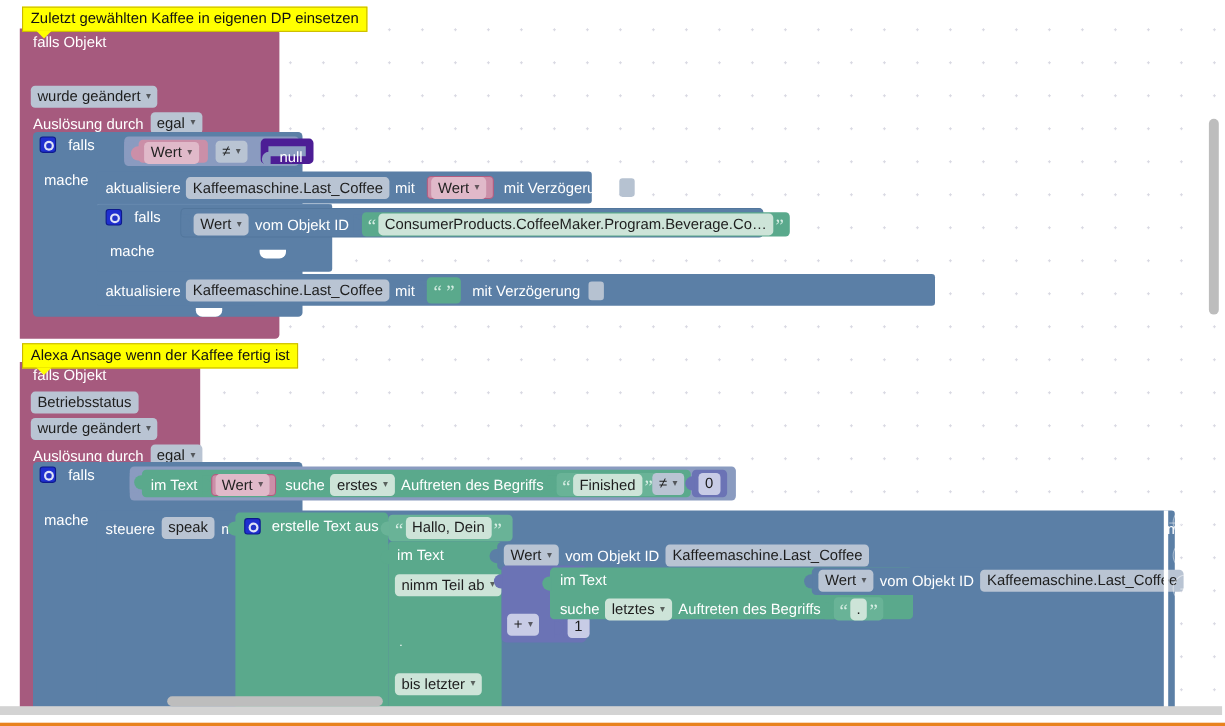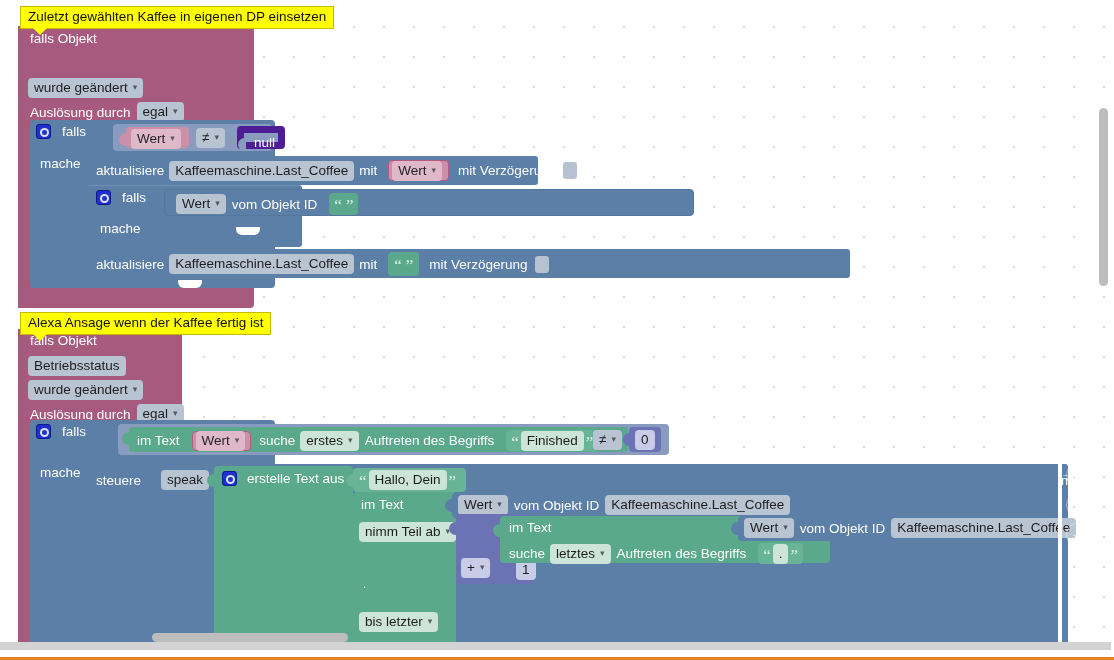--- a/index.html
+++ b/index.html
@@ -229,20 +229,21 @@
     <div class="notch" style="position:absolute;left:0;top:5px;background:#5b7fa6;"></div>
     <div class="row" style="position:absolute;left:11px;top:3px;">
       <span class="pill dark">
         <span>Wert</span>
         <span class="caret">▾</span>
       </span>
       <span class="lbl" style="margin-left:6px;">vom Objekt ID</span>
       <span class="notch" style="background:#5b7fa6;margin-left:4px;"></span>
       <span class="blk c-text" style="position:relative;display:inline-flex;align-items:center;height:22px;border-radius:4px;padding:0 3px;">
         <span class="q">“</span>
+        <span class="pill grn">ConsumerProducts.CoffeeMaker.Program.Beverage.Co…</span>
         <span class="q">”</span>
       </span>
     </div>
   </div>
 
   <div class="blk c-act" style="left:88px; top:249px; width:762px; height:29px; border-radius:3px;">
     <div class="row" style="position:absolute;left:8px;top:3px;">
       <span class="lbl">aktualisiere</span>
       <span class="pill dark" style="margin-left:5px;">Kaffeemaschine.Last_Coffee</span>
       <span class="lbl" style="margin-left:5px;">mit</span>
@@ -315,21 +316,21 @@
     </div>
     <div class="blk c-math" style="left:511px;top:3px;width:32px;height:25px;border-radius:4px;">
       <div class="plug" style="background:#6b73b5;top:6px;left:-6px;"></div>
       <span class="pill math" style="position:absolute;left:6px;top:3px;">0</span>
     </div>
   </div>
 
   <div class="blk c-act" style="left:88px; top:464px; width:980px; height:196px; border-radius:3px;">
     <div class="row" style="position:absolute;left:8px;top:6px;">
       <span class="lbl">steuere</span>
-      <span class="pill dark" style="margin-left:20px;">speak</span>
+      <span class="pill dark" style="margin-left:6px;">speak</span>
       <span class="lbl" style="margin-left:6px;">mit</span>
       <span class="notch" style="background:#5b7fa6;margin-left:3px;"></span>
     </div>
     <span class="lbl" style="position:absolute;left:973px;top:9px;">mit Verzö</span>
   </div>
 
   <div class="blk c-text" style="left:214px; top:466px; width:139px; height:194px; border-radius:4px;">
     <div class="plug" style="background:#5aa98c;top:8px;"></div>
     <div class="row" style="position:absolute;left:8px;top:5px;">
       <span class="gear"></span>

